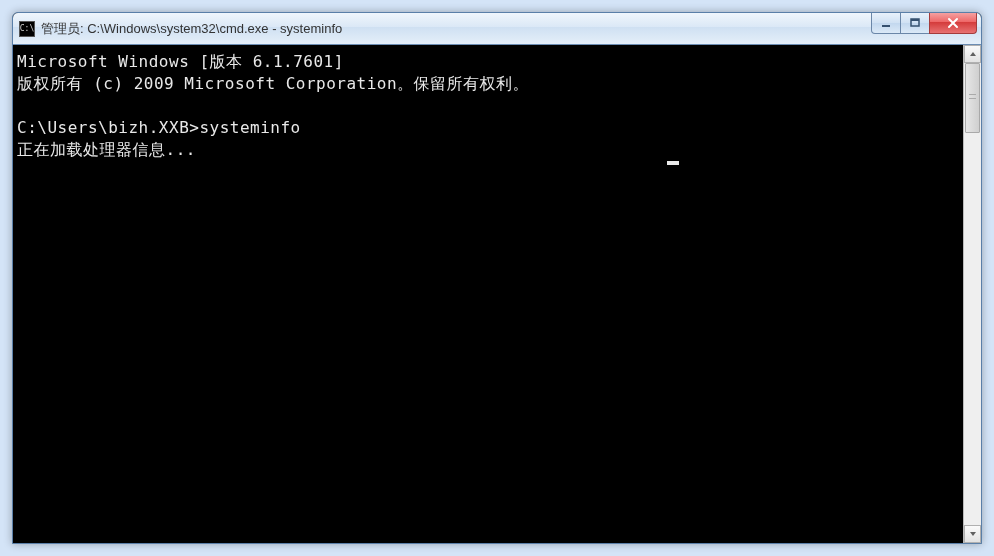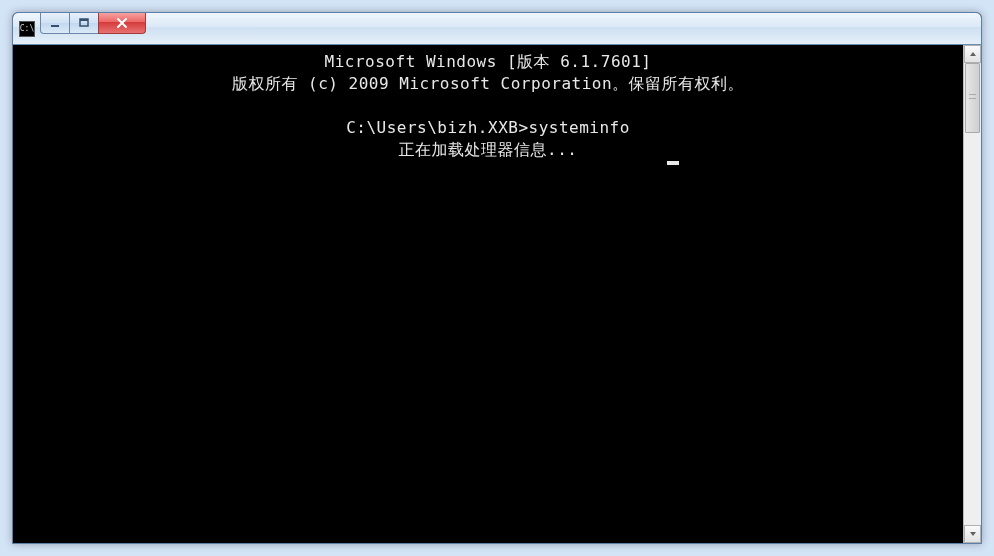--- a/index.html
+++ b/index.html
@@ -90,21 +90,20 @@
       flex: 1;
       background: #000;
       color: #e8e8e8;
       font-family: "NSimSun", "SimSun", "Consolas", monospace;
       font-size: 16px;
       line-height: 22px;
       padding: 6px 4px;
       white-space: pre;
       letter-spacing: 0.5px;
       position: relative;
-      text-align: center;
     }
     .cursor-block {
       position: absolute;
       width: 12px;
       height: 4px;
       background: #e8e8e8;
       left: 654px;
       top: 116px;
     }
     .scrollbar {
@@ -148,20 +147,21 @@
     }
     .sb-thumb::before { top: 30px; }
     .sb-thumb::after { top: 34px; }
   </style>
 </head>
 <body>
 
 <div class="window">
   <div class="titlebar">
     <div class="title-icon">C:\</div>
+    <div class="title-text">管理员: C:\Windows\system32\cmd.exe - systeminfo</div>
     <div class="window-controls">
       <div class="ctrl-btn ctrl-min">
         <svg class="ctrl-glyph" width="12" height="12" viewBox="0 0 12 12">
             <rect x="2" y="8" width="8" height="2" fill="#35506f"></rect>
           </svg>
       </div>
       <div class="ctrl-btn ctrl-max">
         <svg class="ctrl-glyph" width="12" height="12" viewBox="0 0 12 12">
             <rect x="2" y="2" width="8" height="7" fill="none" stroke="#35506f" stroke-width="1.5"></rect>
             <rect x="2" y="2" width="8" height="2" fill="#35506f"></rect>

